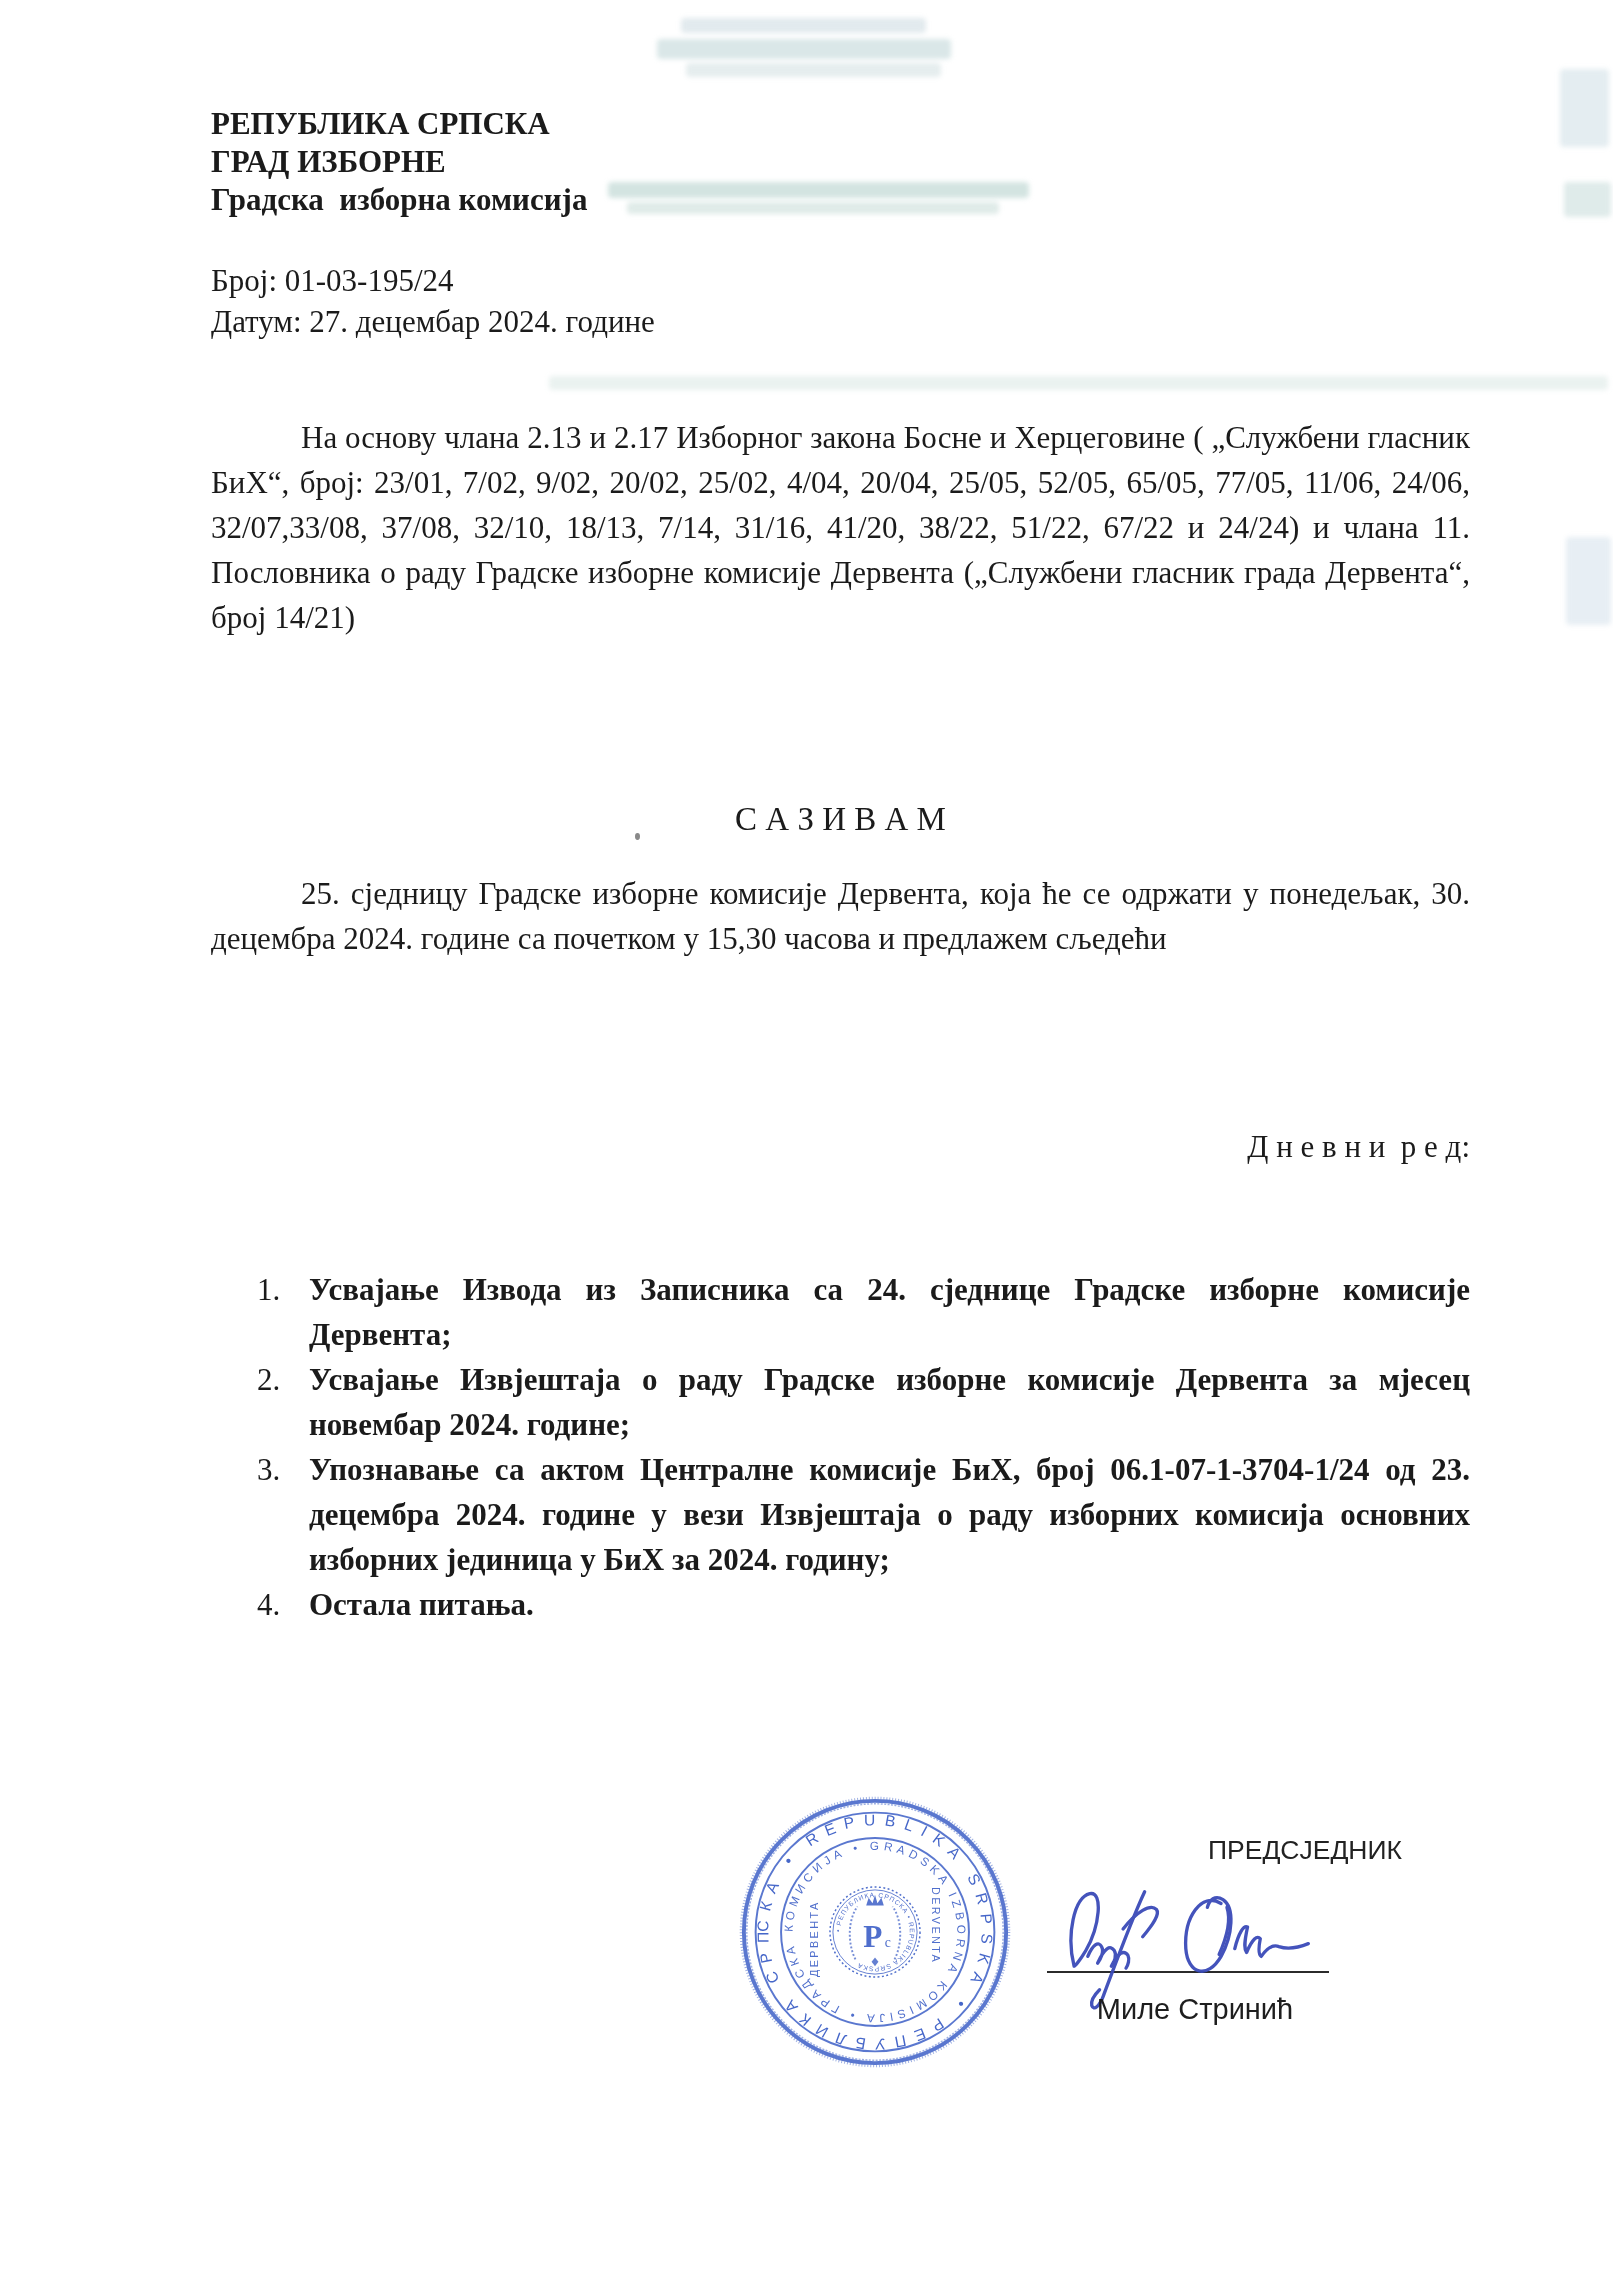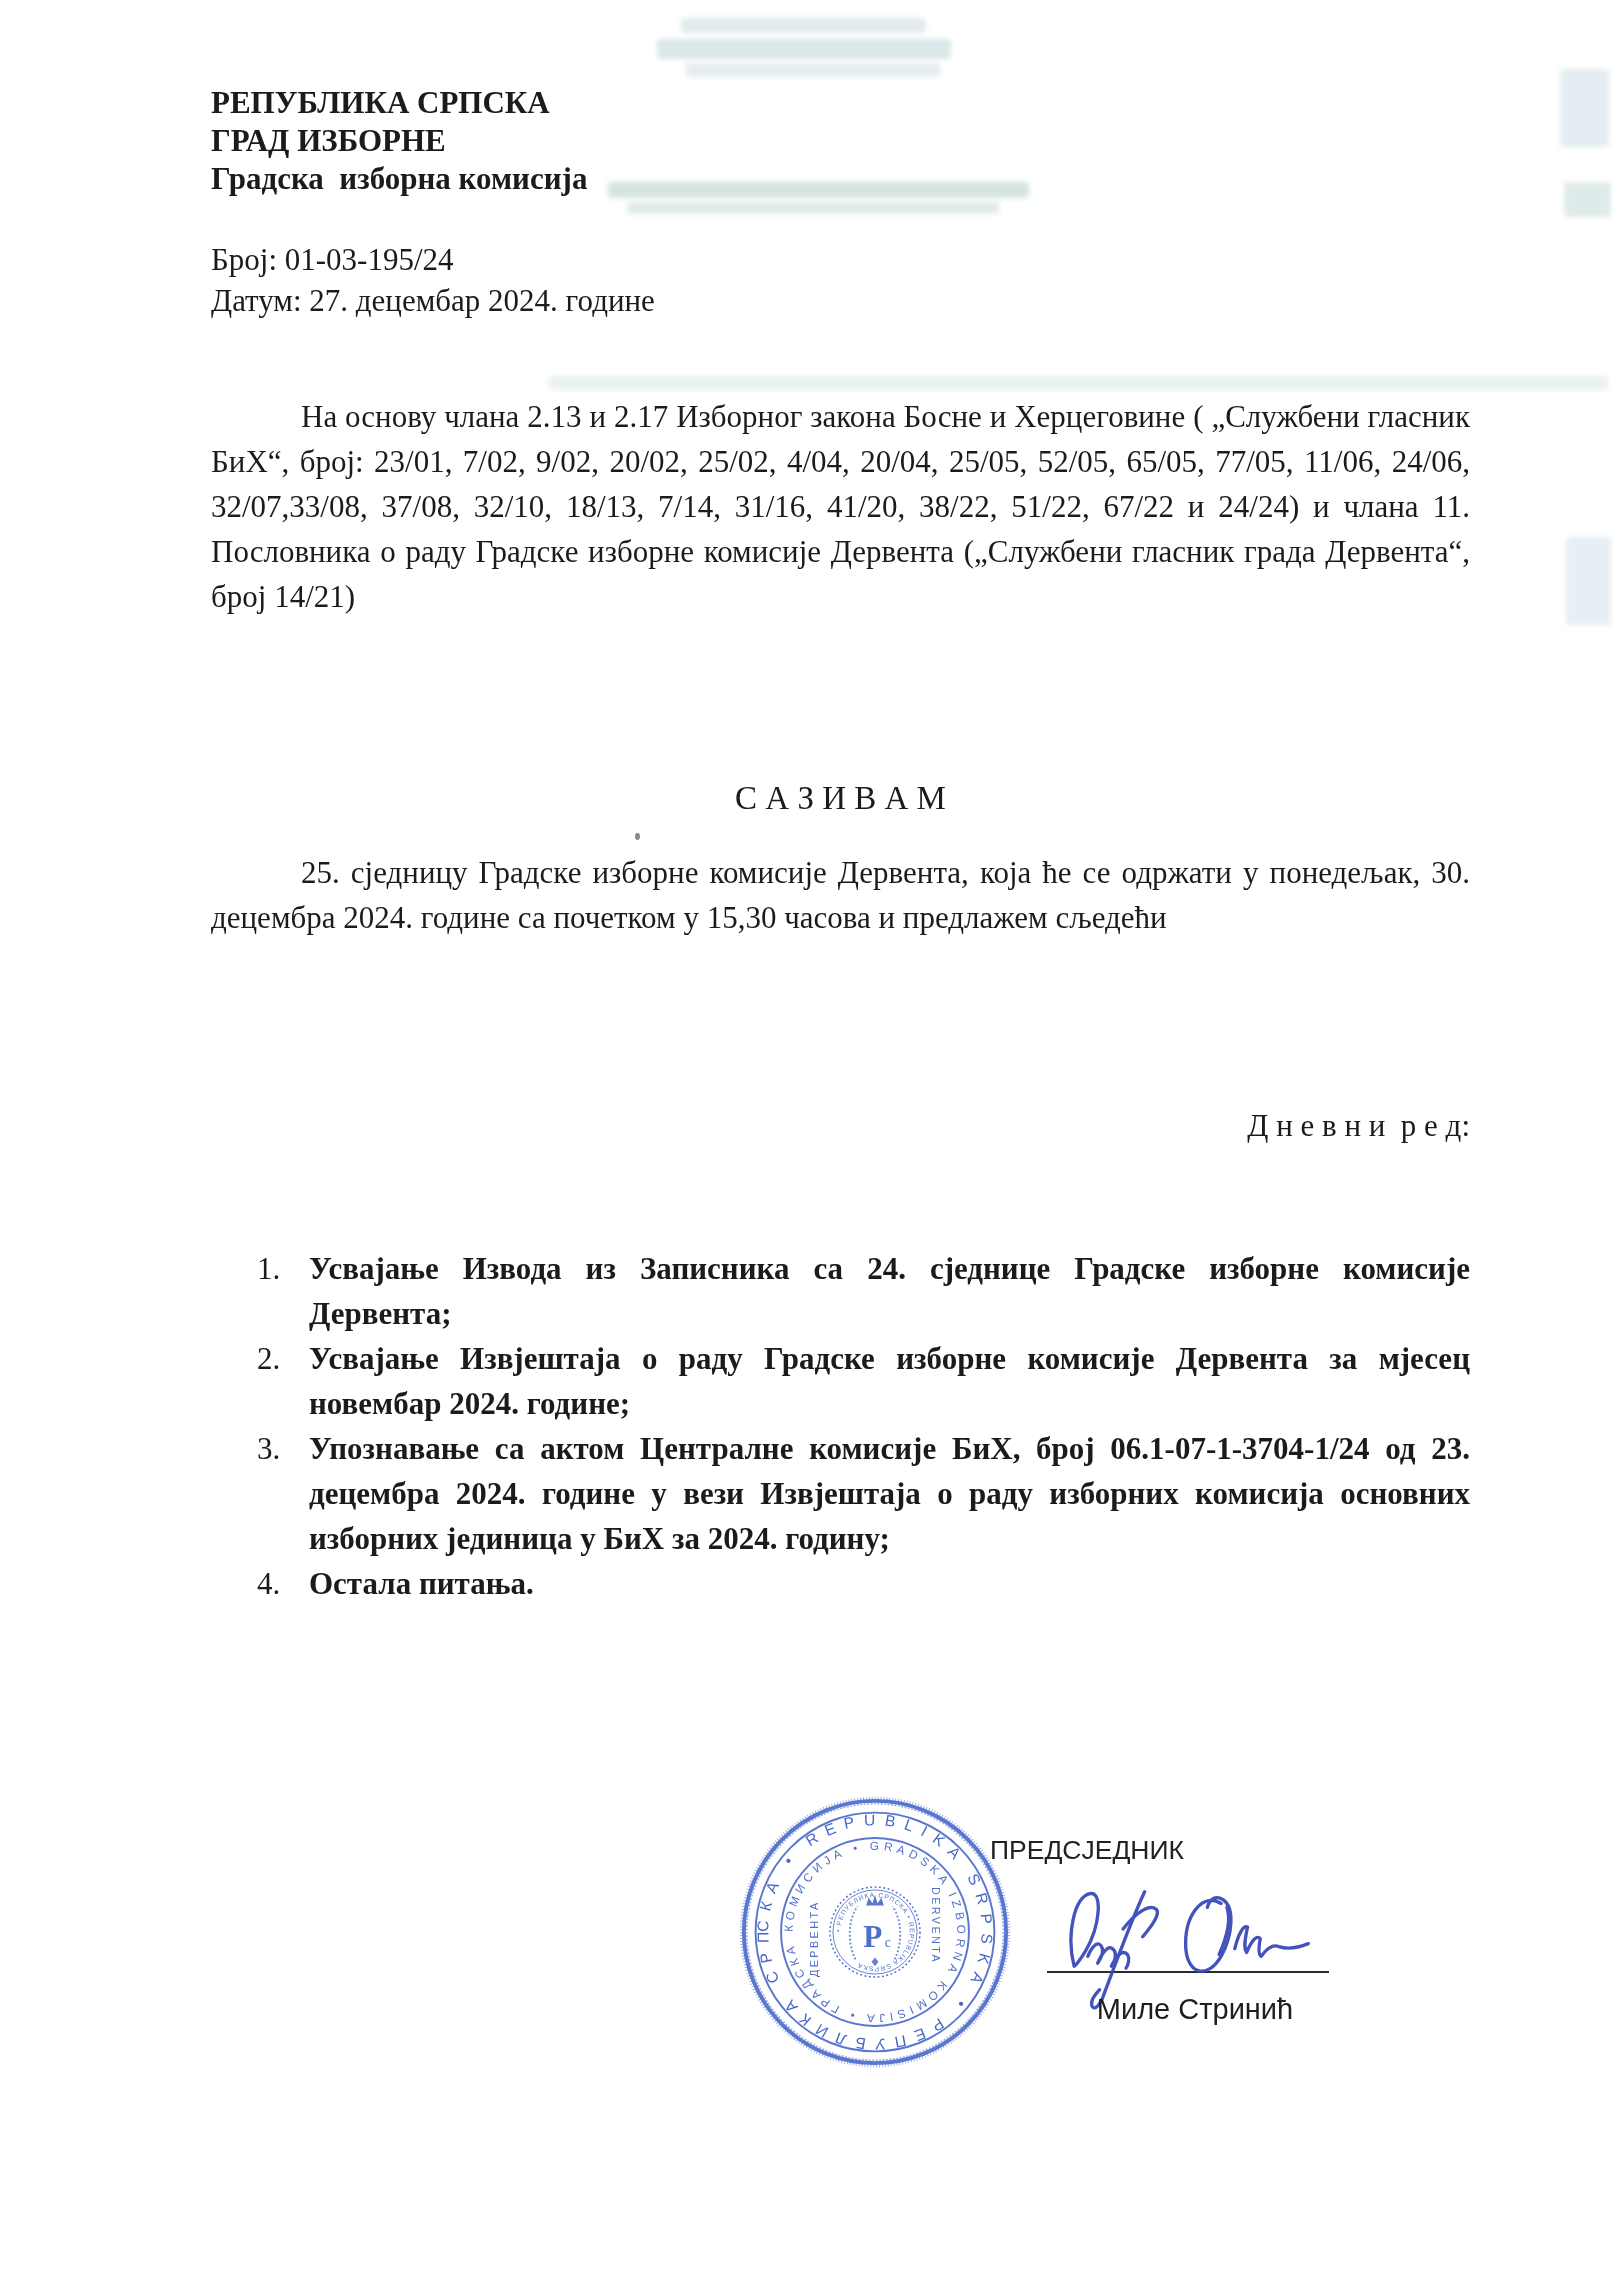--- a/index.html
+++ b/index.html
@@ -7,21 +7,21 @@
     position:relative;
     width:1613px; height:2285px;
     margin:0 auto;
     background:#ffffff;
     font-family:"Liberation Serif","DejaVu Serif",serif;
     color:#1b1b1b;
     overflow:hidden;
   }
   .content {
     position:relative;
-    padding:84px 143px 0 211px;
+    padding:105px 143px 0 211px;
     box-sizing:border-box;
     width:100%;
   }
   
   .letterhead div {
     font-size:31px; font-weight:bold; line-height:38px;
     white-space:pre-wrap;
   }
   .refblock { margin-top:41px; }
   .refblock div { font-size:31px; line-height:41px; }
@@ -64,21 +64,21 @@
   
   .stamp-wrap {
     position:absolute; left:738px; top:1795px;
     width:274px; height:274px;
     opacity:.93;
   }
   .sig-titles {
     position:absolute; left:990px; top:1829px; width:412px;
     font-family:"Liberation Sans","DejaVu Sans",sans-serif;
     font-size:26.5px; line-height:43px;
-    text-align:left; color:#222;
+    text-align:right; color:#222;
   }
   .sig-rule {
     position:absolute; left:1047px; top:1971px;
     width:282px; height:0;
     border-top:2px solid #2b2b2b;
   }
   .sig-ink {
     position:absolute; left:1029px; top:1870px;
     width:294px; height:162px;
   }

